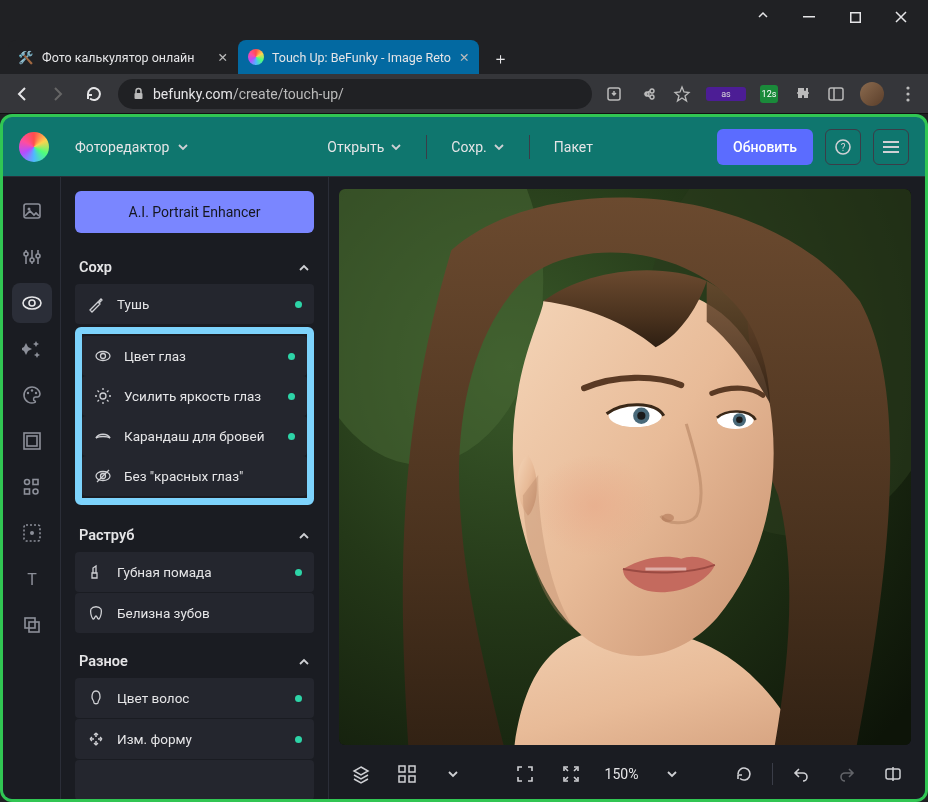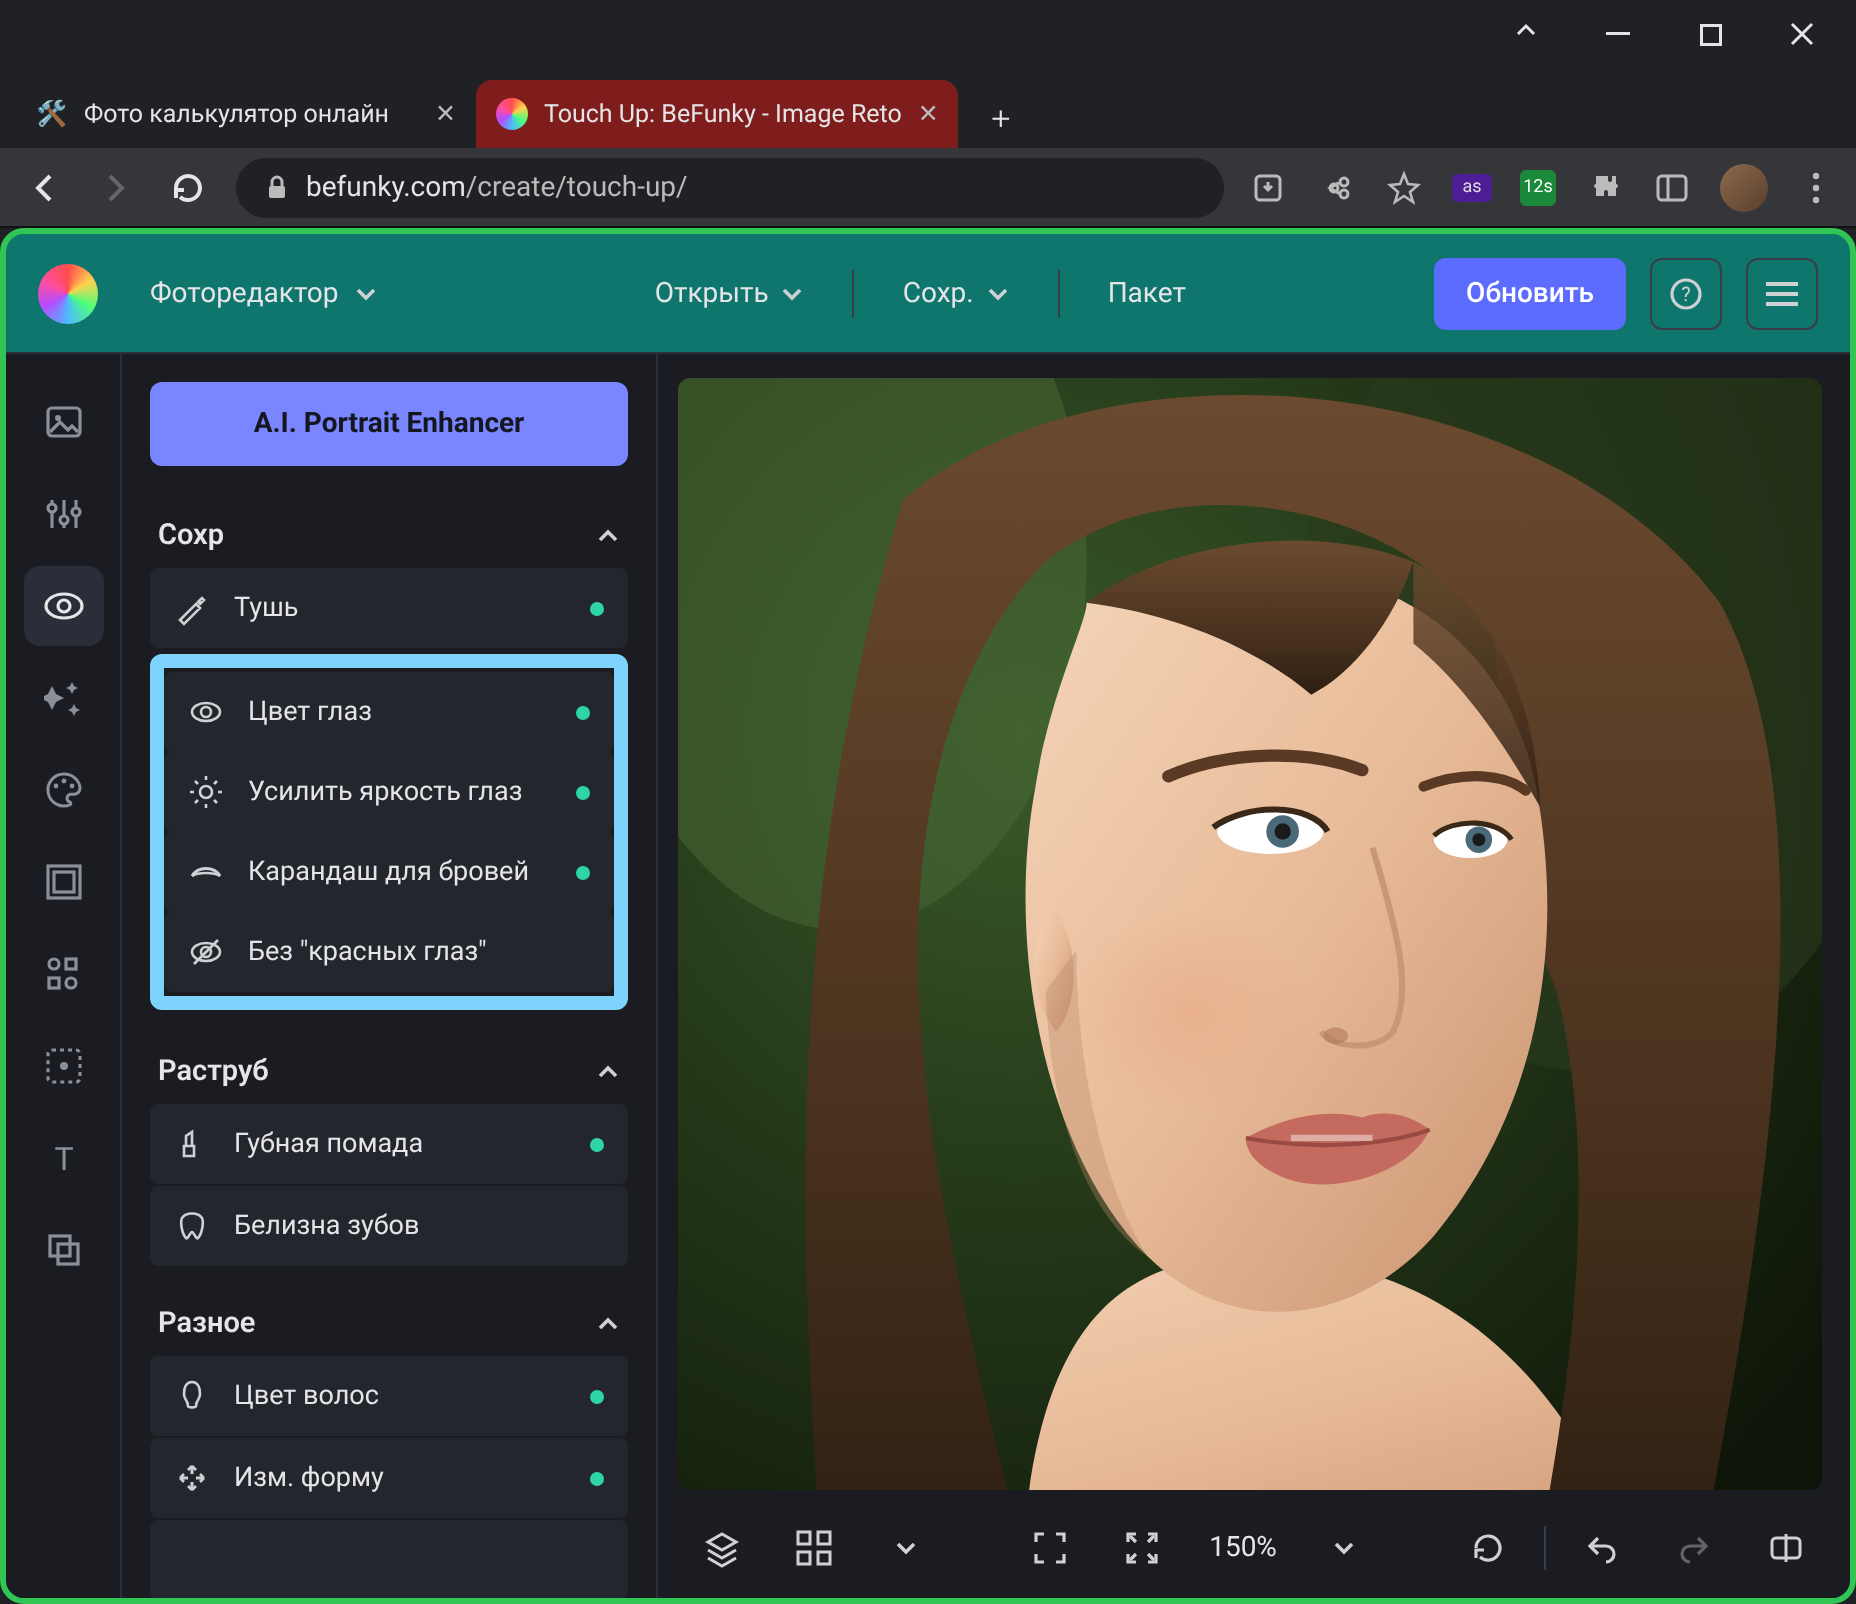--- a/index.html
+++ b/index.html
@@ -2,21 +2,21 @@
 <html><head>
 <meta charset="utf-8">
 <style>
   * { margin: 0; padding: 0; box-sizing: border-box; font-family: -apple-system, BlinkMacSystemFont, "Segoe UI", Roboto, sans-serif; }
   body { background: #1f2023; width: 928px; height: 802px; overflow: hidden; color: #e5e5e7; }
   
   
   .titlebar { height: 34px; background: #202124; display: flex; justify-content: flex-end; align-items: center; padding: 0 4px; }
   .titlebar .winbtn { width: 46px; height: 30px; display: flex; align-items: center; justify-content: center; color: #e5e5e7; }
   .tabs-row { height: 40px; background: #202124; display: flex; align-items: flex-end; padding: 0 8px; gap: 0; }
-  .tab { height: 34px; background: #7f1d1d; border-radius: 8px 8px 0 0; display: flex; align-items: center; padding: 0 10px; gap: 8px; min-width: 230px; font-size: 12.5px; color: #e5e5e7; }
+  .tab { height: 34px; background: #0369a1; border-radius: 8px 8px 0 0; display: flex; align-items: center; padding: 0 10px; gap: 8px; min-width: 230px; font-size: 12.5px; color: #e5e5e7; }
   .tab.inactive { background: #202124; }
   .tab .favicon { width: 16px; height: 16px; border-radius: 50%; display:flex; align-items:center; justify-content:center; }
   .tab .close { margin-left: auto; color: #bbb; }
   .newtab { width: 30px; height: 30px; display:flex; align-items:center; justify-content:center; color:#e5e5e7; margin-left:6px; }
   
   .addrbar { height: 40px; background: #35363a; display: flex; align-items: center; padding: 0 10px; gap: 12px; border-bottom: 1px solid #111; }
   .addrbar .navbtn { color: #bbb; width: 24px; display:flex; justify-content:center; }
   .addrbar .navbtn.disabled { color: #666; }
   .url-field { flex: 1; height: 30px; background: #202124; border-radius: 20px; display: flex; align-items: center; padding: 0 14px; gap: 8px; color: #bbb; font-size: 14px; }
   .url-field .domain { color: #e5e5e7; }
@@ -41,21 +41,21 @@
   
   .toolstrip { width: 58px; background:#1a1c22; border-right:1px solid #2b2e38; display:flex; flex-direction:column; align-items:center; padding-top:14px; gap:6px; }
   .toolstrip .tool { width:40px; height:40px; border-radius:8px; display:flex; align-items:center; justify-content:center; color:#8c8f99; }
   .toolstrip .tool.active { background:#2b2e38; color:#e5e5e7; }
   
   .sidepanel { width: 268px; background:#1a1c22; border-right:1px solid #2b2e38; padding:14px 14px; overflow-y:auto; }
   .panel-head { display:flex; align-items:center; justify-content:space-between; padding:4px 4px 14px; }
   .panel-head .title { font-size:17px; font-weight:700; color:#e5e5e7; }
   .panel-head .info { width:24px; height:24px; border:1.5px solid #8c8f99; border-radius:50%; display:flex; align-items:center; justify-content:center; font-size:12px; color:#cfd0d4; }
   
-  .ai-btn { width:100%; height:42px; background:#7a86ff; color:#151720; font-weight:700; font-size:14px; border-radius:6px; display:flex; align-items:center; justify-content:center; margin-bottom:18px; }
+  .ai-btn { width:100%; height:42px; background:#7a86ff; color:#151720; font-weight:400; font-size:14px; border-radius:6px; display:flex; align-items:center; justify-content:center; margin-bottom:18px; }
   
   .section-head { display:flex; align-items:center; justify-content:space-between; padding:8px 4px; font-size:14.5px; font-weight:600; color:#e5e5e7; }
   .section-list { display:flex; flex-direction:column; gap:1px; margin-bottom:12px; }
   .tool-item { height:40px; background:#24262e; border-radius:4px; display:flex; align-items:center; padding:0 12px; gap:12px; font-size:13.5px; color:#e5e5e7; position:relative; }
   .tool-item .dot { position:absolute; right:12px; width:7px; height:7px; border-radius:50%; background:#2dd4a7; }
   .tool-item .ico { width:18px; display:flex; justify-content:center; color:#cfd0d4; }
   .highlight-box { border:7px solid #7dd3fc; border-radius:6px; padding:2px 0; margin:2px 0; }
   
   .canvas-wrap { flex:1; display:flex; flex-direction:column; background:#1a1c22; }
   .canvas { flex:1; margin:12px 14px 4px 10px; border-radius:6px; overflow:hidden; position:relative; background:#0c0d10; }
@@ -145,21 +145,21 @@
     <span class="icon">
         <svg width="18" height="18" viewBox="0 0 18 18">
           <path d="M11 6l-5 3 5 3M11 6a2 2 0 1 0 0-.01M6 9a2 2 0 1 0 0-.01M11 12a2 2 0 1 0 0-.01" stroke="#bbb" stroke-width="1.5" fill="none"></path>
         </svg>
       </span>
     <span class="icon">
         <svg width="18" height="18" viewBox="0 0 18 18">
           <path d="M9 2l2 5 5 .5-4 3.5 1.5 5L9 13l-4.5 3 1.5-5-4-3.5 5-.5z" stroke="#bbb" stroke-width="1.3" fill="none"></path>
         </svg>
       </span>
-    <span class="icon" style="background:#4c1d95;border-radius:3px;width:20px;height:14px;font-size:9px;display:flex;align-items:center;justify-content:center;color:#ddd">as</span>
+    <span class="icon" style="background:#4c1d95;border-radius:3px;width:40px;height:14px;font-size:9px;display:flex;align-items:center;justify-content:center;color:#ddd">as</span>
     <span class="ext-badge">12s</span>
     <span class="icon">
         <svg width="18" height="18" viewBox="0 0 18 18">
           <path d="M7 3h4v2a1 1 0 0 0 2 0V3h2v4a1 1 0 0 1 0 2v4h-4v-2a1 1 0 0 0-2 0v2H5v-4a1 1 0 0 1 0-2V3h2z" fill="#bbb"></path>
         </svg>
       </span>
     <span class="icon">
         <svg width="18" height="18" viewBox="0 0 18 18">
           <rect x="2" y="3" width="14" height="12" rx="2" stroke="#bbb" stroke-width="1.5" fill="none"></rect>
           <line x1="7" y1="3" x2="7" y2="15" stroke="#bbb" stroke-width="1.5"></line>

